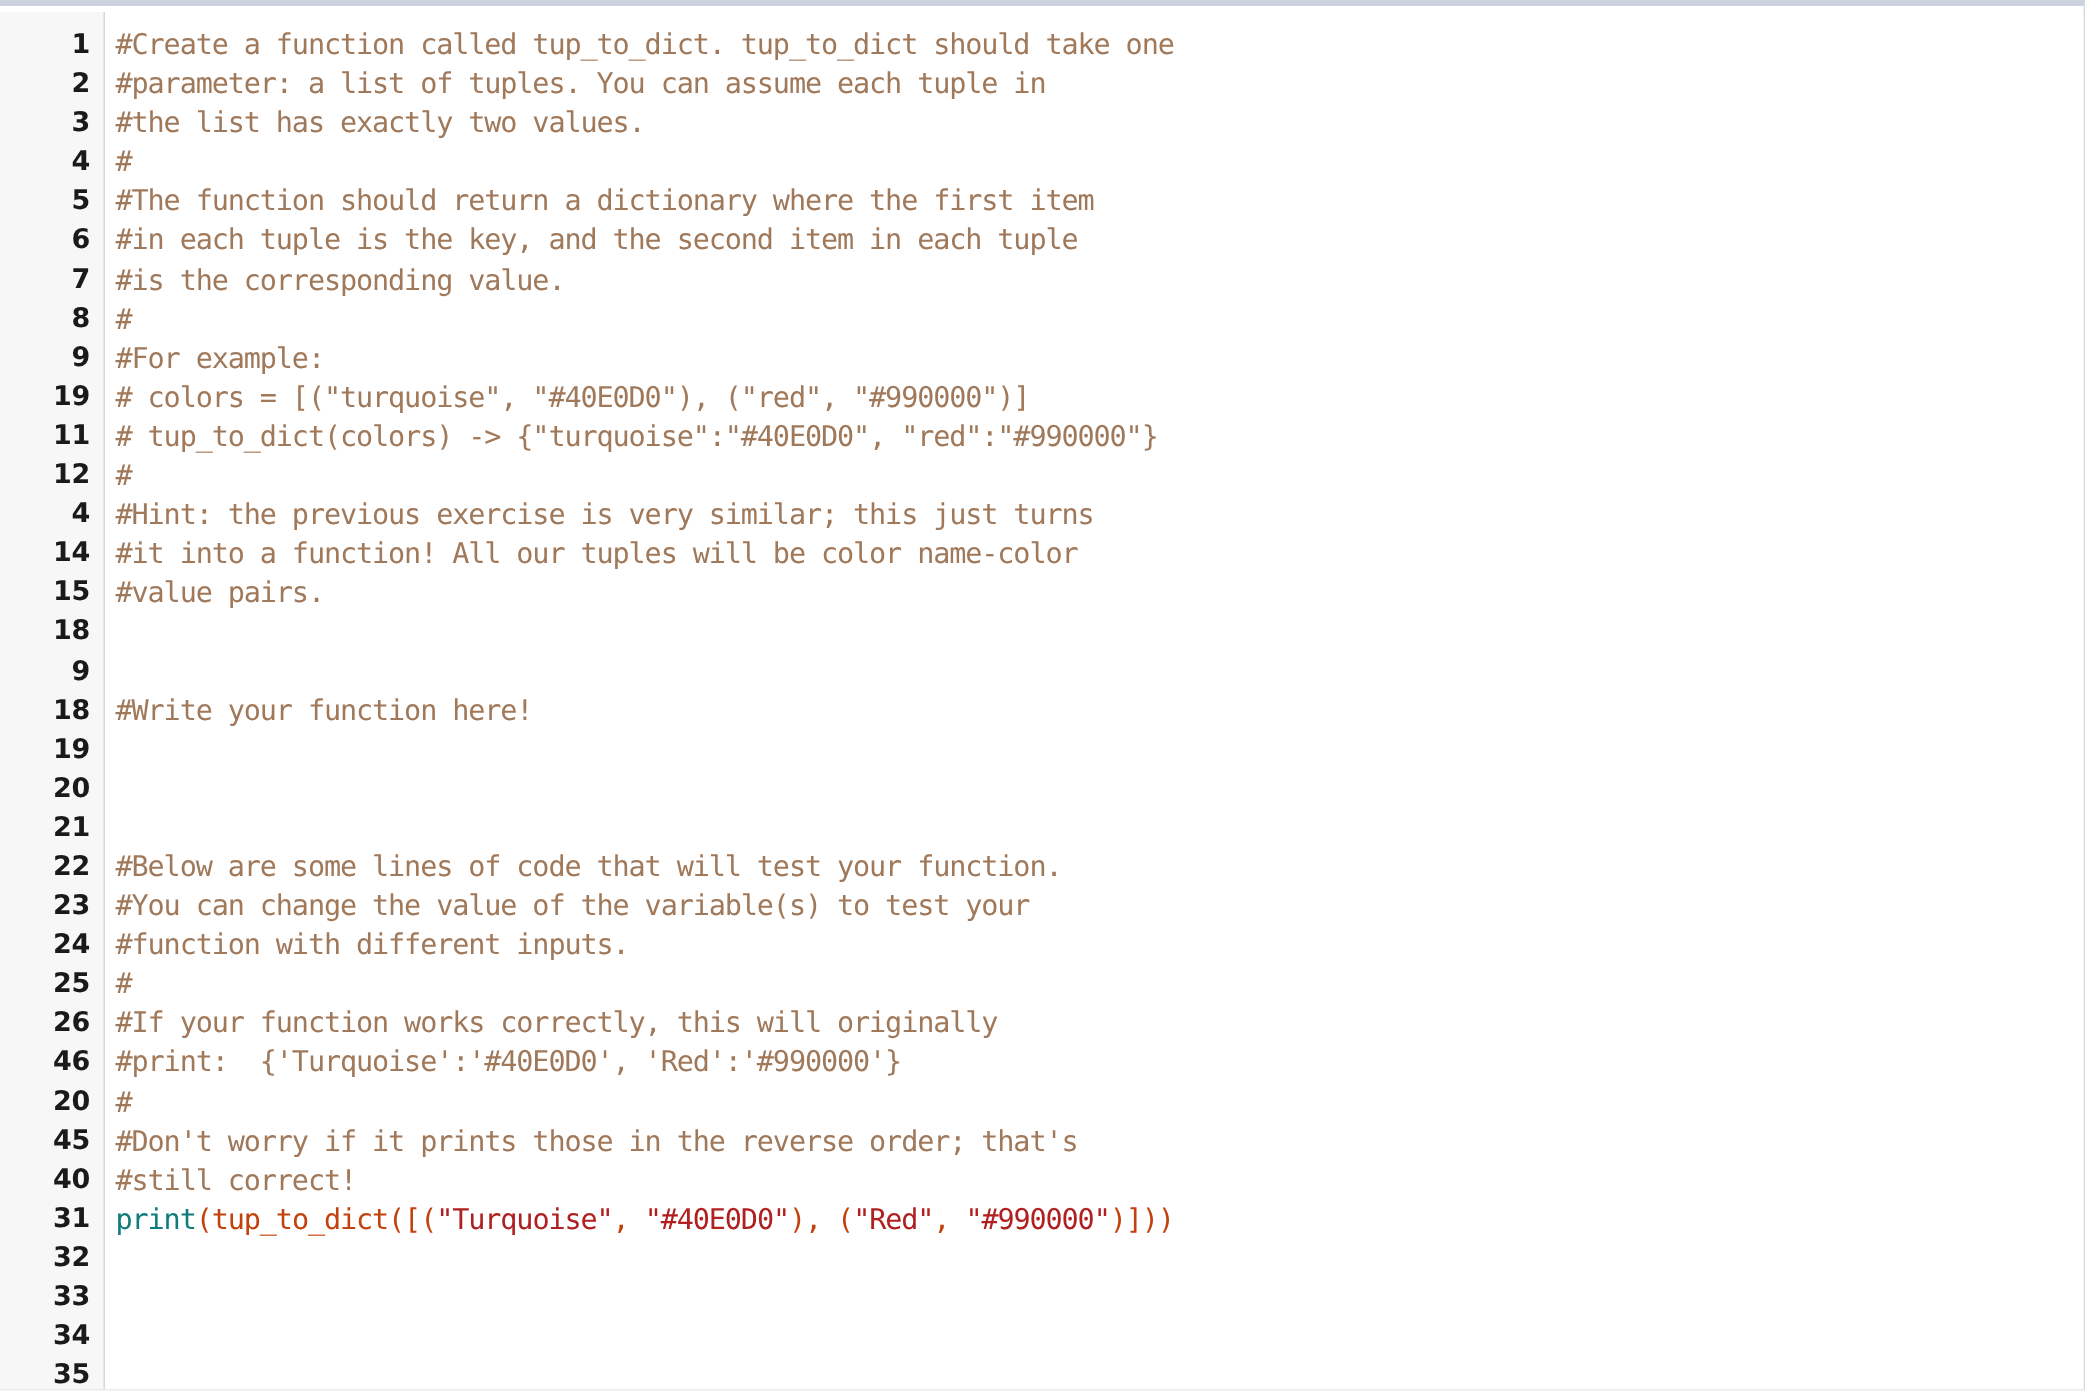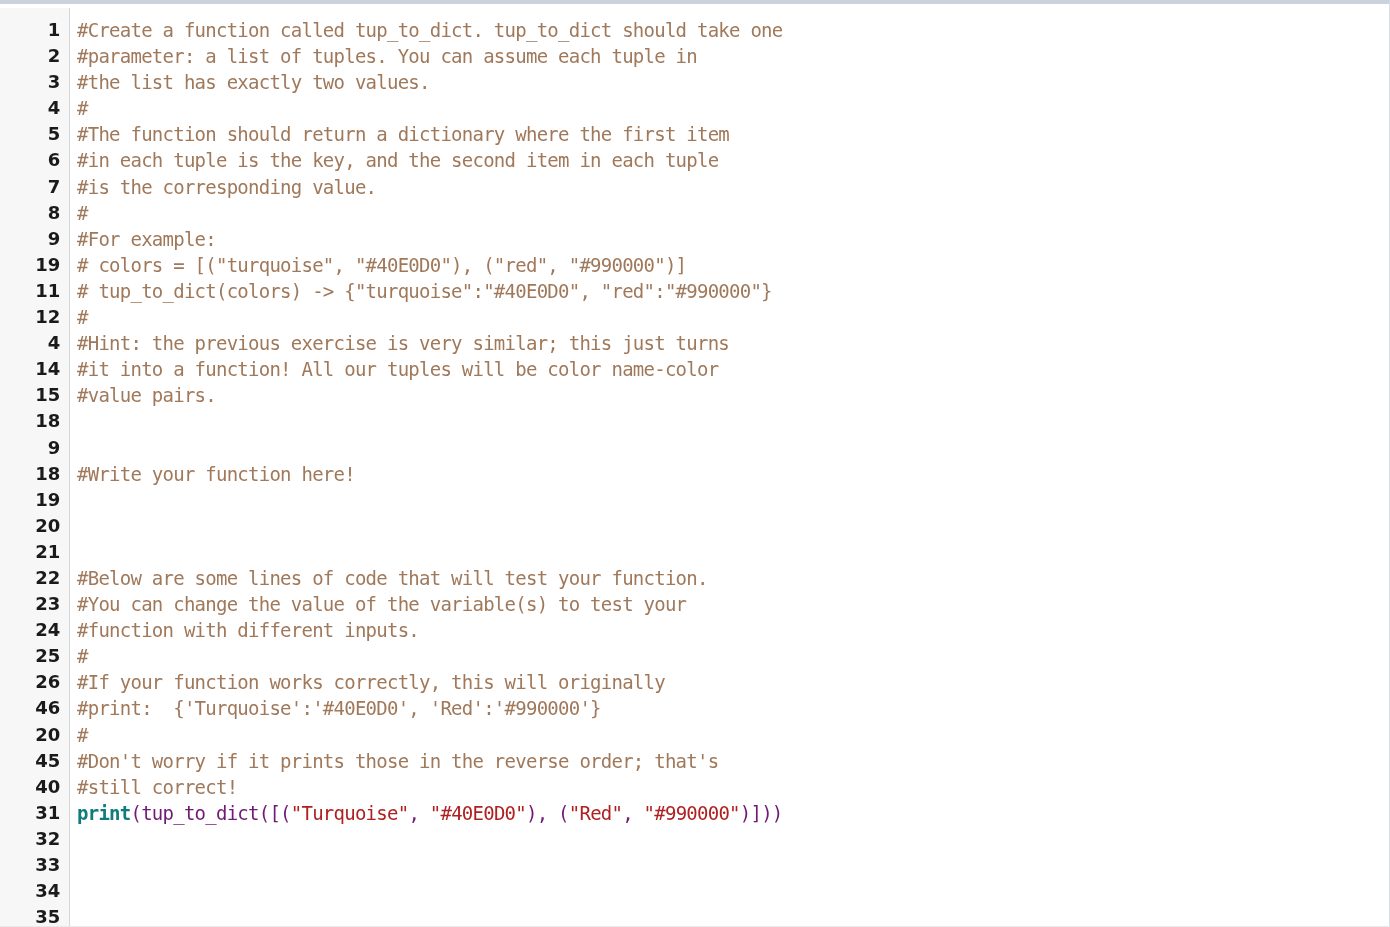--- a/index.html
+++ b/index.html
@@ -74,23 +74,23 @@
     height: 26.1px;
     line-height: 26.1px;
     font-family: "DejaVu Sans Mono", monospace;
     font-size: 19px;
     letter-spacing: -0.75px;
     color: #222222;
     white-space: pre;
   }
 
   .tok-comment { color: #a0785a; }
-  .tok-keyword { color: #0e7c7b; font-weight: bold; }
+  .tok-keyword { color: #0e7c7b; font-weight: normal; }
   .tok-string  { color: #b02020; }
-  .tok-plain   { color: #701a75; }
+  .tok-plain   { color: #c2410c; }
 </style>
 </head>
 <body>
 
 <div id="editor">
   <div id="code-area">
     <div id="gutter">
         <span class="ln">1</span>
         <span class="ln">2</span>
         <span class="ln">3</span>

